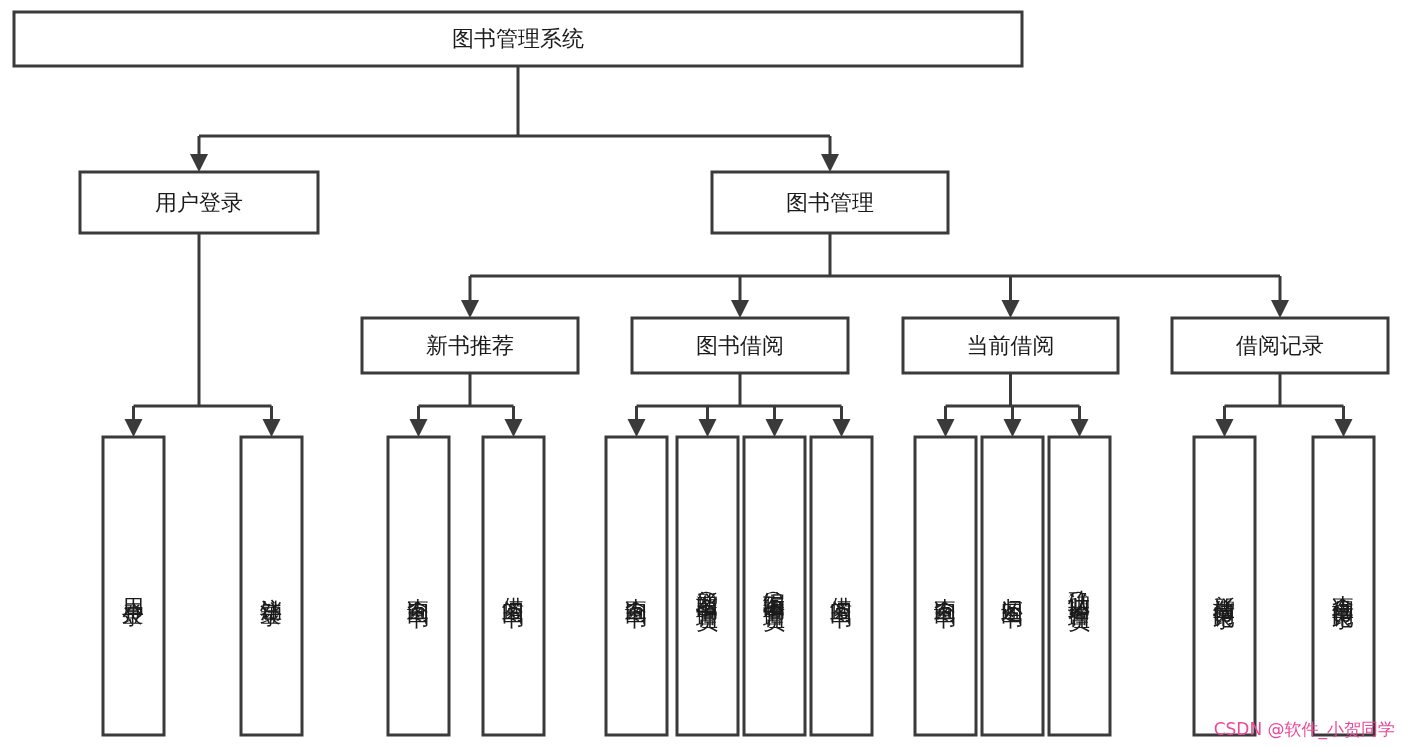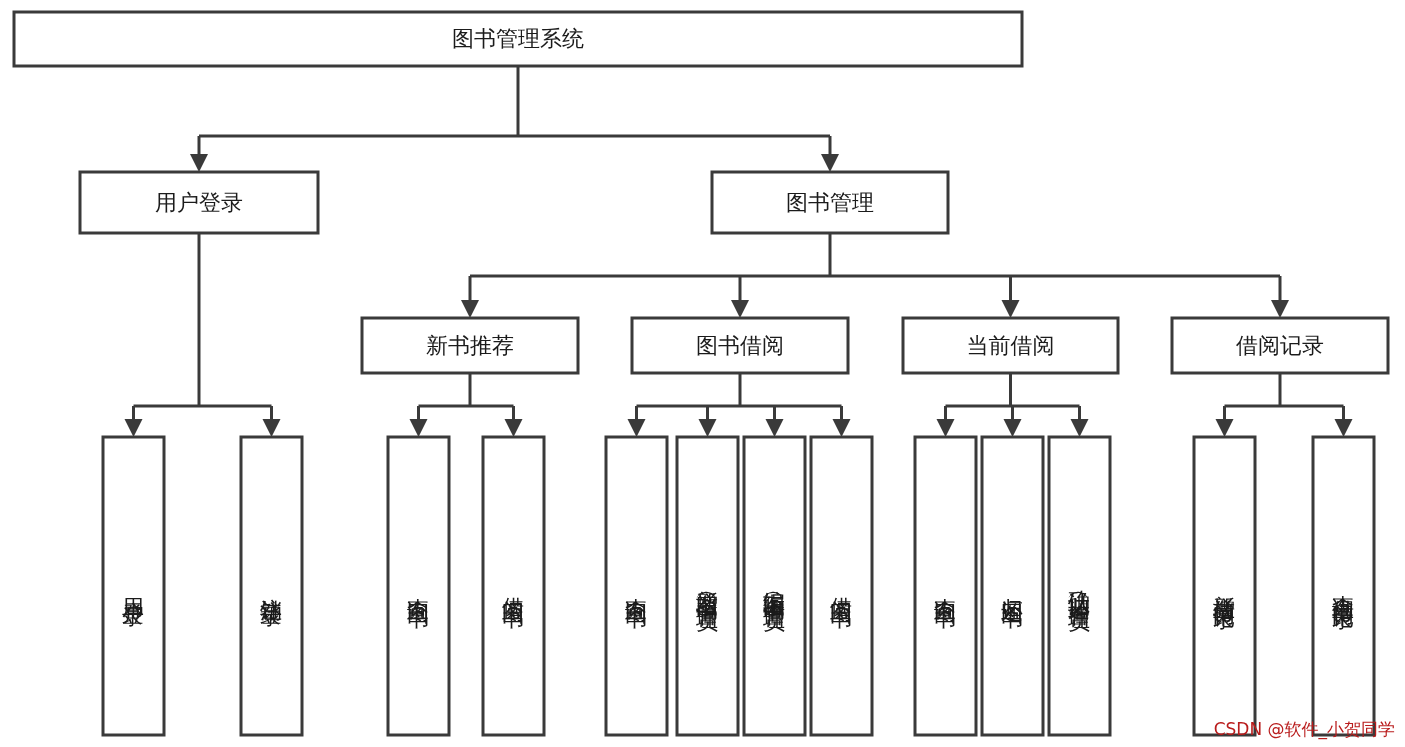--- a/index.html
+++ b/index.html
@@ -59,21 +59,21 @@
     letter-spacing: 3px;
     dominant-baseline: central;
     text-anchor: middle;
   }
   .watermark {
     position: absolute;
     right: 10px;
     bottom: 6px;
     font-family: "DejaVu Sans", "Liberation Sans", sans-serif;
     font-size: 17px;
-    color: #b91c1c;
+    color: #ec4899;
     white-space: nowrap;
     user-select: none;
   }
 </style>
 </head>
 <body>
 
 <div id="diagram-root">
   <svg id="tree-svg" viewBox="0 0 1405 747">
     <g id="connector-layer">

